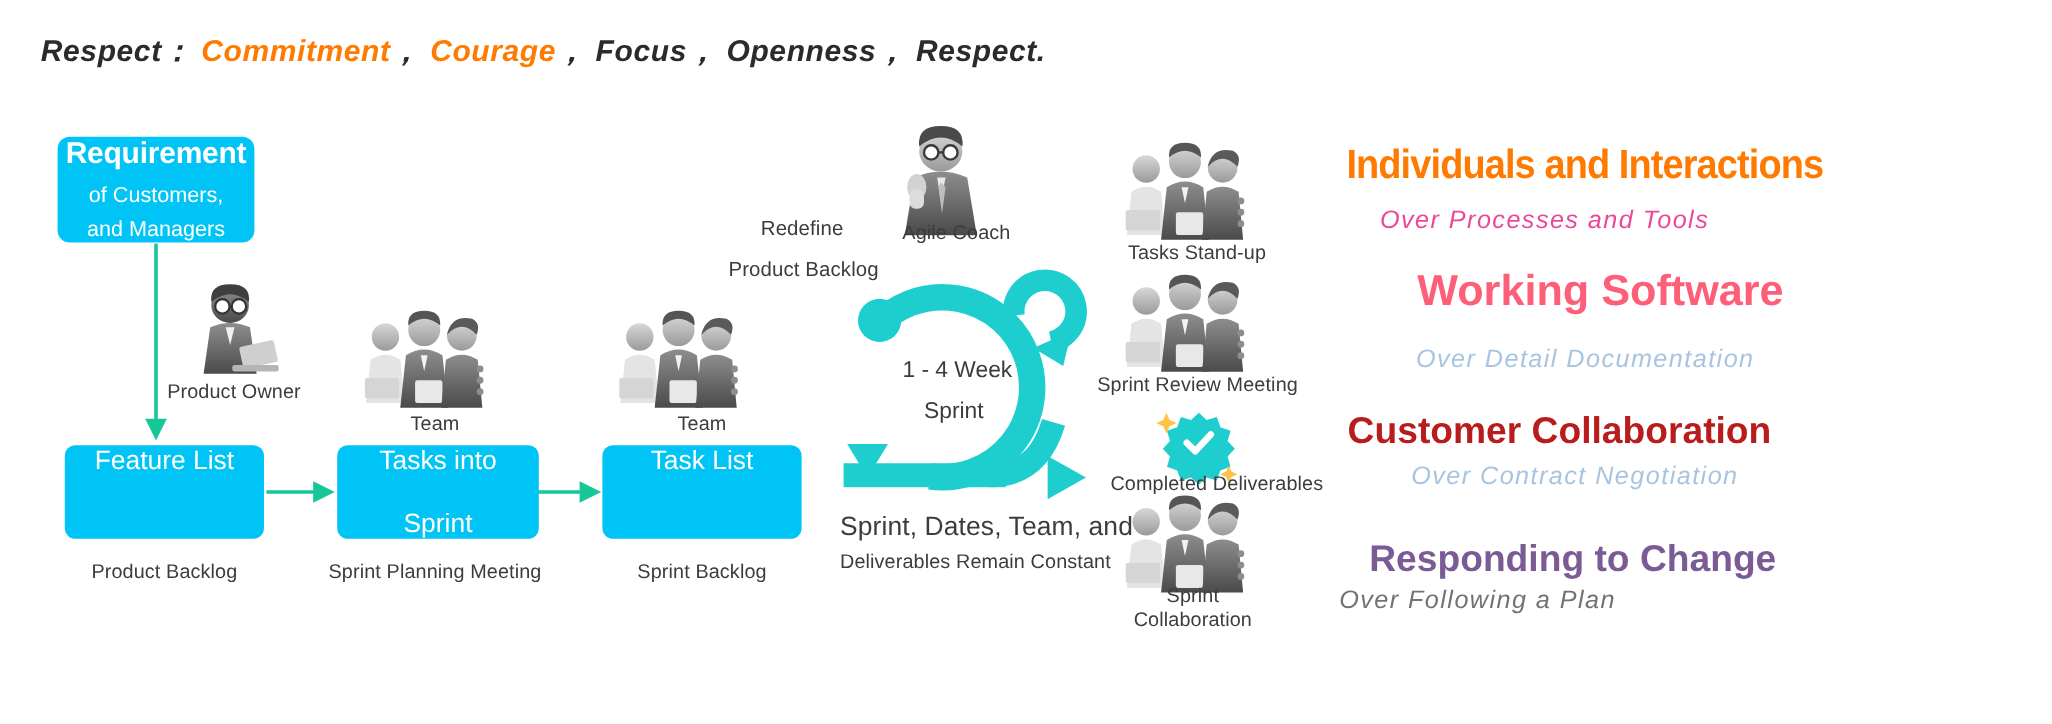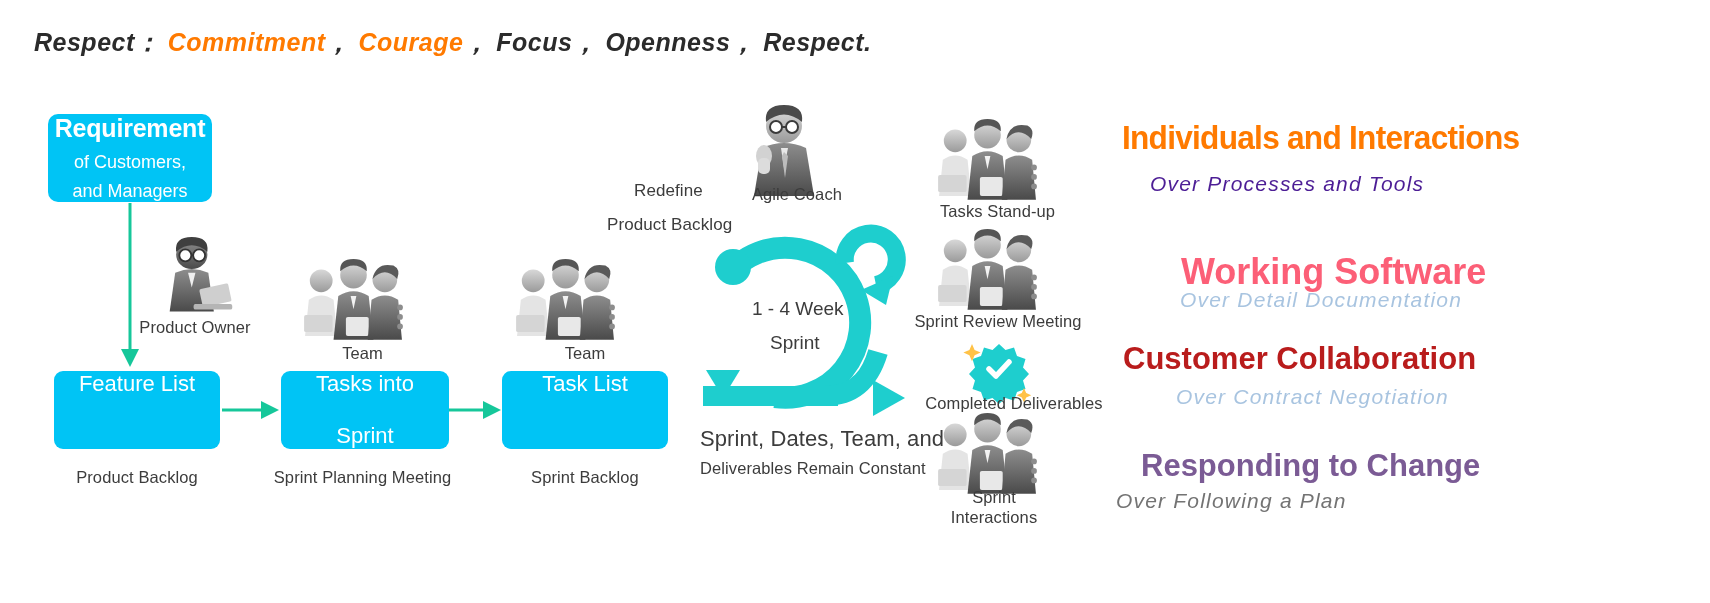--- a/index.html
+++ b/index.html
@@ -109,23 +109,23 @@
     letter-spacing: 1.2px;
   }
   #man-0-main {
     left: 1122px; top: 120px;
     font-size: 34px;
     color: #FF7A00;
     transform: scaleX(0.93);
     transform-origin: left center;
     letter-spacing: -0.8px;
   }
-  #man-0-sub  { left: 1150px; top: 172px; color: #4c1d95; }
-
-  #man-1-main { left: 1181px; top: 254px; font-size: 36px; color: #FC5F77; }
+  #man-0-sub  { left: 1150px; top: 172px; color: #ec4899; }
+
+  #man-1-main { left: 1181px; top: 224px; font-size: 36px; color: #FC5F77; }
   #man-1-sub  { left: 1180px; top: 288px; color: #A8C4E0; }
 
   #man-2-main { left: 1123px; top: 343px; font-size: 31px; color: #b91c1c; }
   #man-2-sub  { left: 1176px; top: 385px; color: #A8C4E0; }
 
   #man-3-main { left: 1141px; top: 450px; font-size: 31px; color: #7B5B95; }
   #man-3-sub  { left: 1116px; top: 489px; color: #737373; }
 
   
   #vector-layer {
@@ -374,21 +374,21 @@
   <div class="abs" id="txt-week">1 - 4 Week</div>
   <div class="abs" id="txt-sprint">Sprint</div>
   <div class="abs mid-text" id="txt-const-1">Sprint, Dates, Team, and</div>
   <div class="abs mid-text" id="txt-const-2">Deliverables Remain Constant</div>
 
   <div class="abs caption" id="cap-agile-coach">Agile Coach</div>
   <div class="abs caption" id="cap-daily-standup">Tasks Stand-up</div>
   <div class="abs caption" id="cap-sprint-review">Sprint Review Meeting</div>
   <div class="abs caption" id="cap-completed-deliv">Completed Deliverables</div>
   <div class="abs caption" id="cap-sprint-retro-1">Sprint</div>
-  <div class="abs caption" id="cap-sprint-retro-2">Interactions</div>
+  <div class="abs caption" id="cap-sprint-retro-2">Collaboration</div>
 
   <div class="abs manifesto-main" id="man-0-main">Individuals and Interactions</div>
   <div class="abs manifesto-sub" id="man-0-sub">Over  Processes  and  Tools</div>
 
   <div class="abs manifesto-main" id="man-1-main">Working Software</div>
   <div class="abs manifesto-sub" id="man-1-sub">Over  Detail  Documentation</div>
 
   <div class="abs manifesto-main" id="man-2-main">Customer Collaboration</div>
   <div class="abs manifesto-sub" id="man-2-sub">Over  Contract  Negotiation</div>
 

